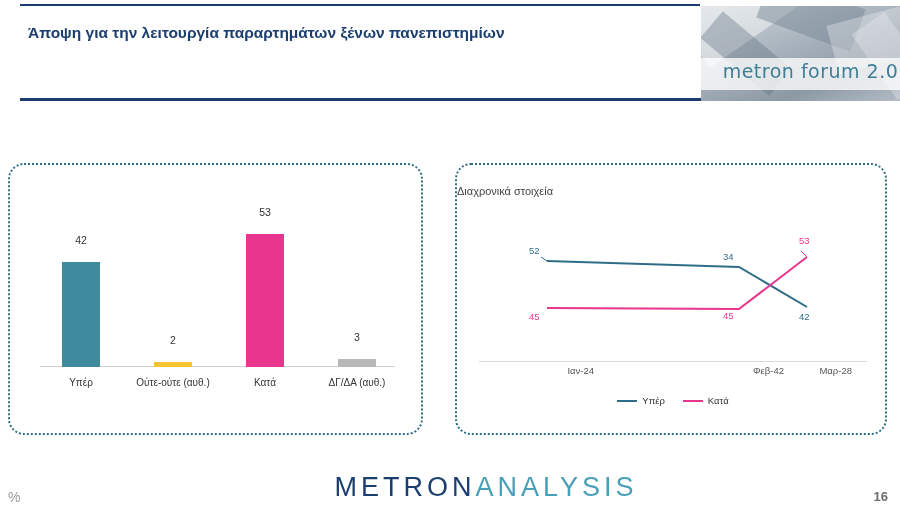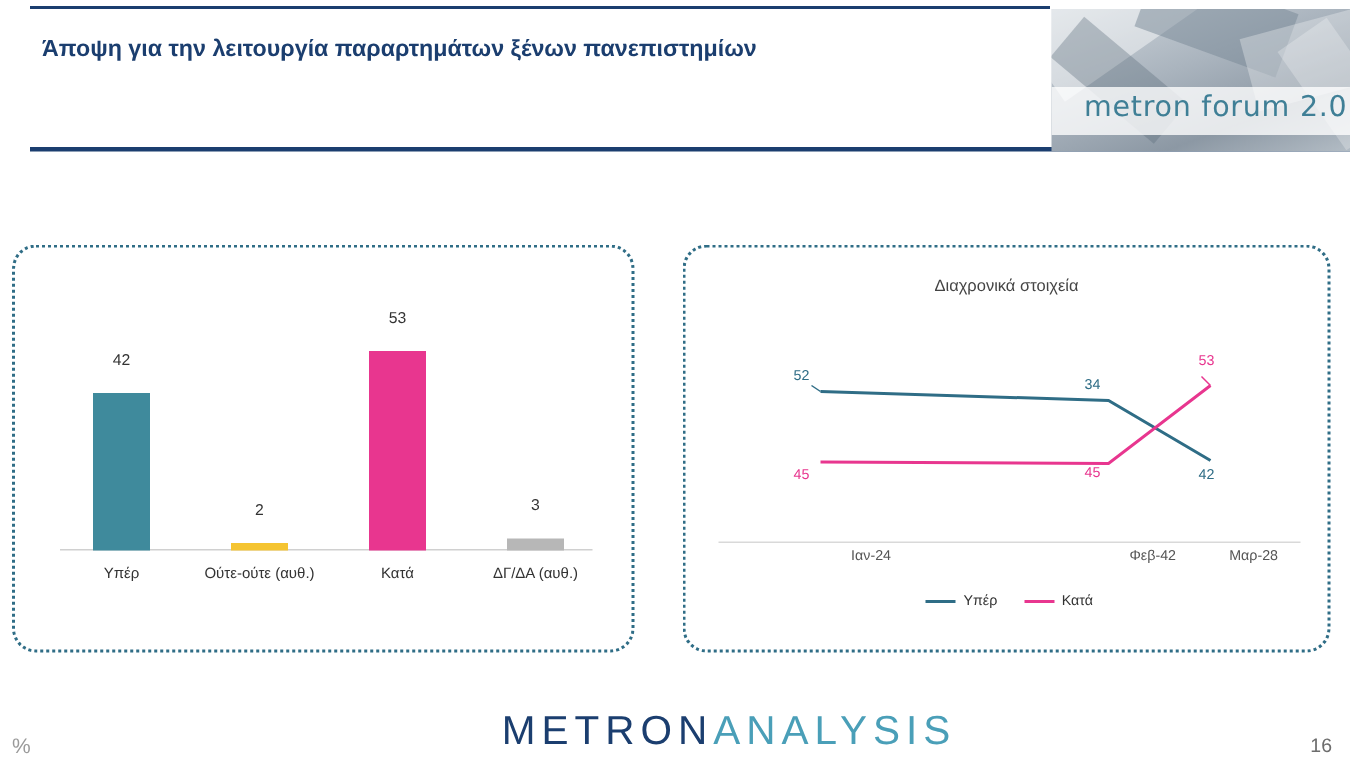--- a/index.html
+++ b/index.html
@@ -110,21 +110,21 @@
     background: #ffffff;
   }
   .panel-left  { left: 8px;   top: 163px; width: 415px; height: 272px; }
   .panel-right { left: 455px; top: 163px; width: 432px; height: 272px; }
 
   .panel-title {
     position: absolute;
     top: 20px;
     left: 0;
     width: 100%;
-    text-align: center;
+    text-align: left;
     font-size: 11px;
     color: #444;
   }
 
   
   .bar-area {
     position: absolute;
     left: 20px;
     top: 30px;
     width: 375px;
@@ -234,21 +234,21 @@
     left: 8px;
     top: 489px;
     font-size: 14px;
     color: #9a9a9a;
   }
   .page-num {
     position: absolute;
     right: 12px;
     top: 489px;
     font-size: 13px;
-    font-weight: normal;
+    font-weight: bold;
     color: #6d6d6d;
   }
 </style>
 </head>
 <body>
 
 <div class="header">
   <div class="header-band"></div>
   <div class="header-rule-top"></div>
   <div class="header-title">Άποψη για την λειτουργία παραρτημάτων ξένων πανεπιστημίων</div>

